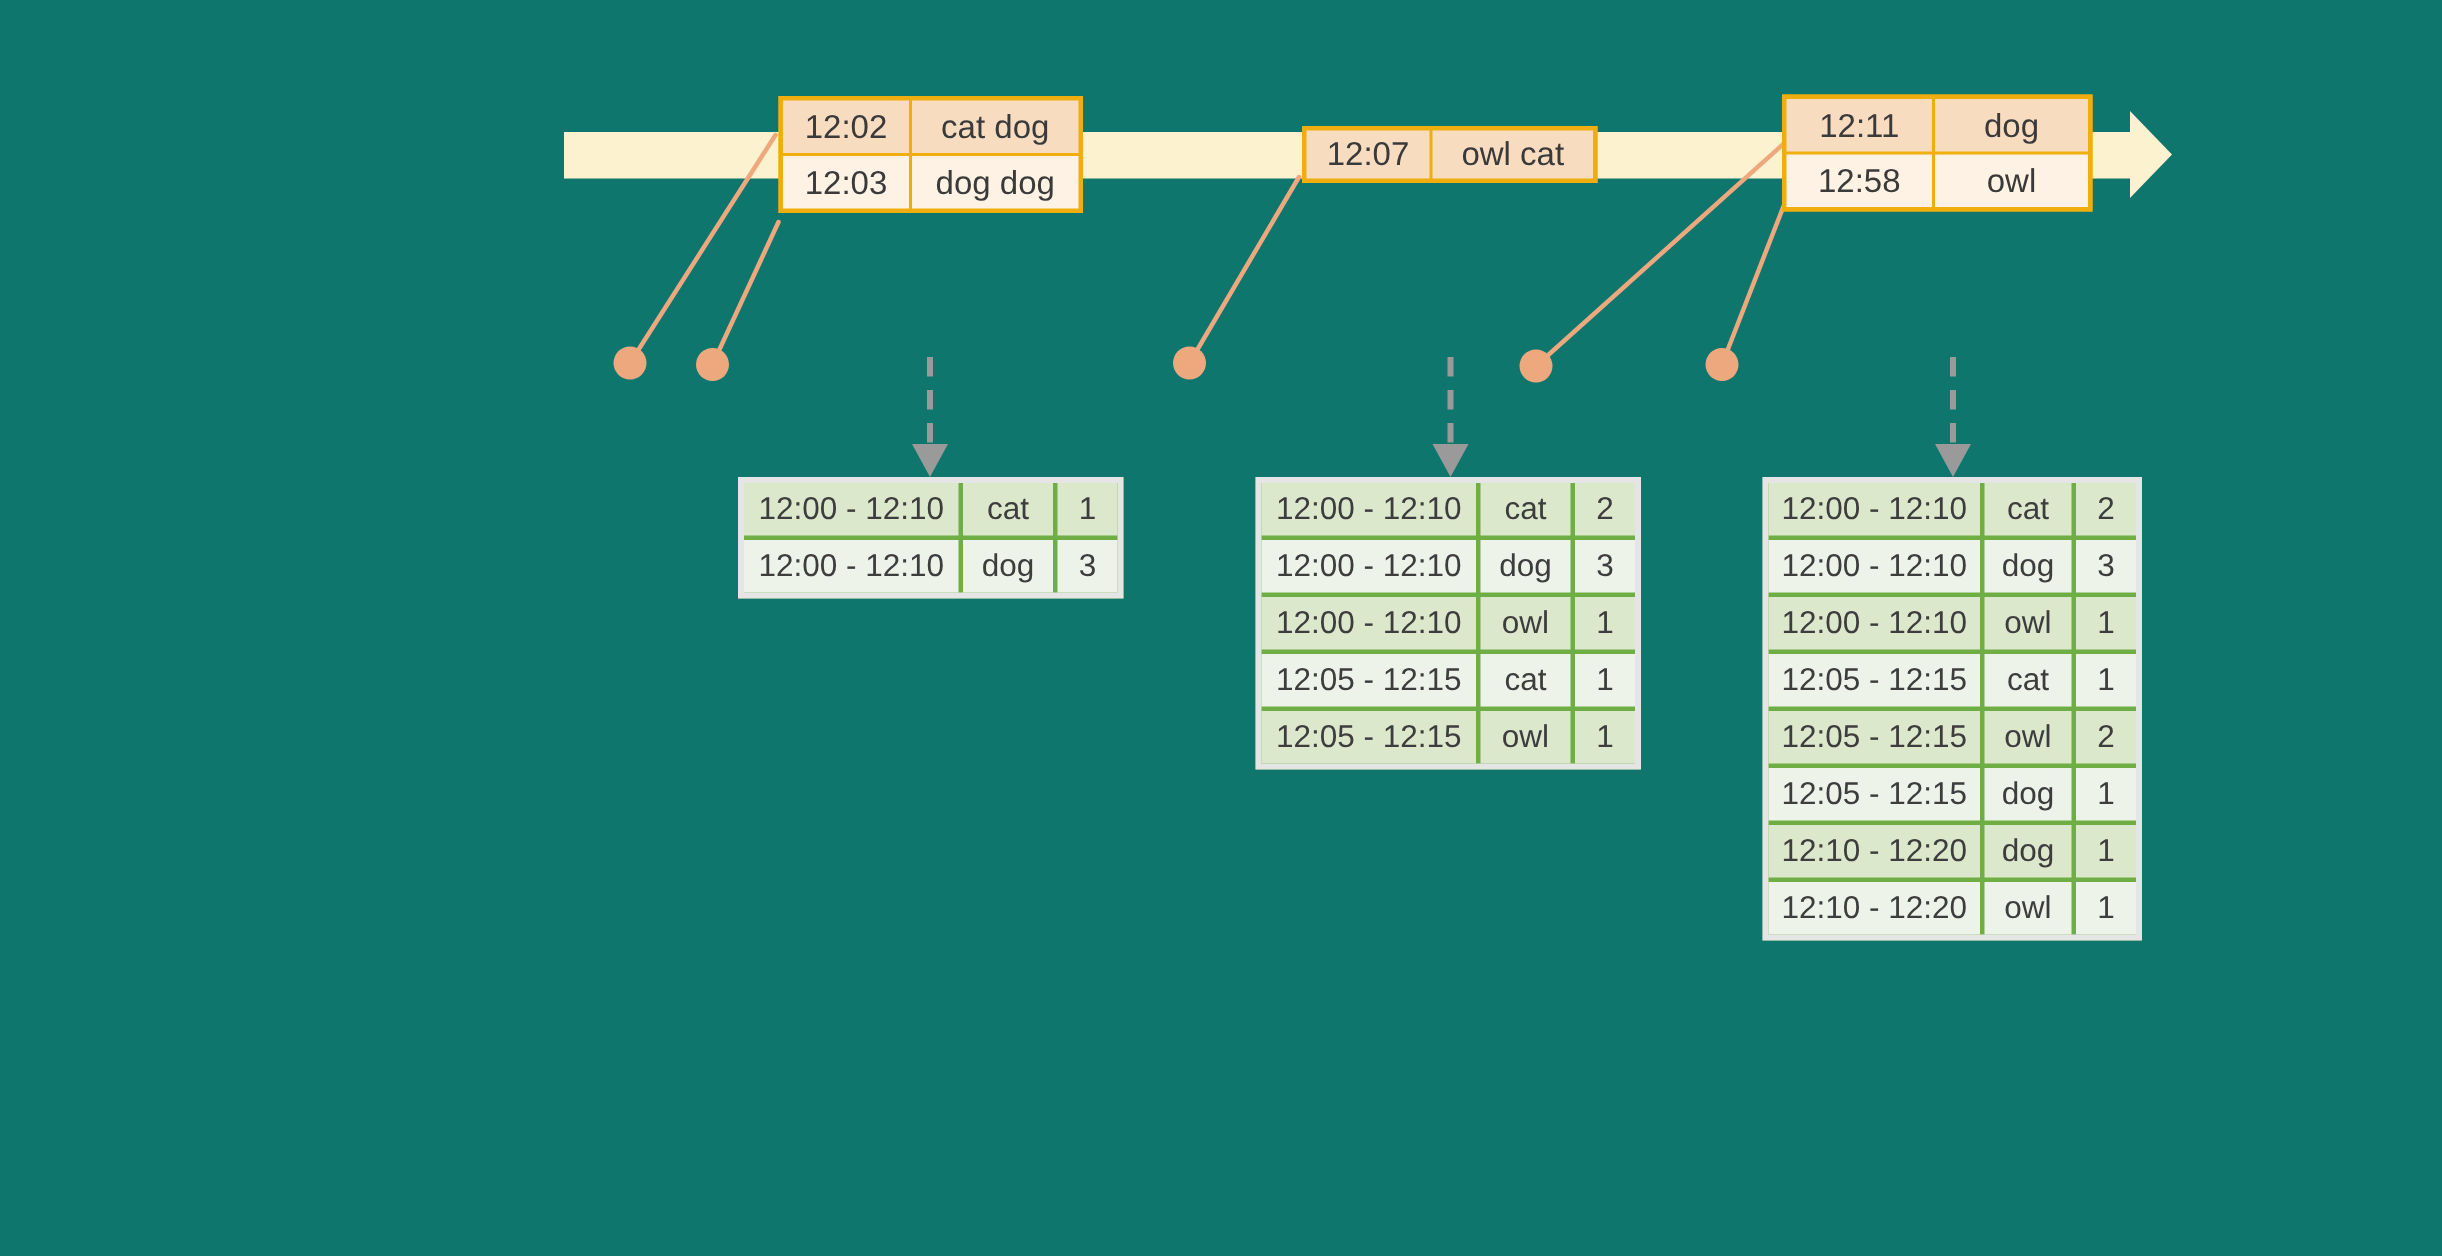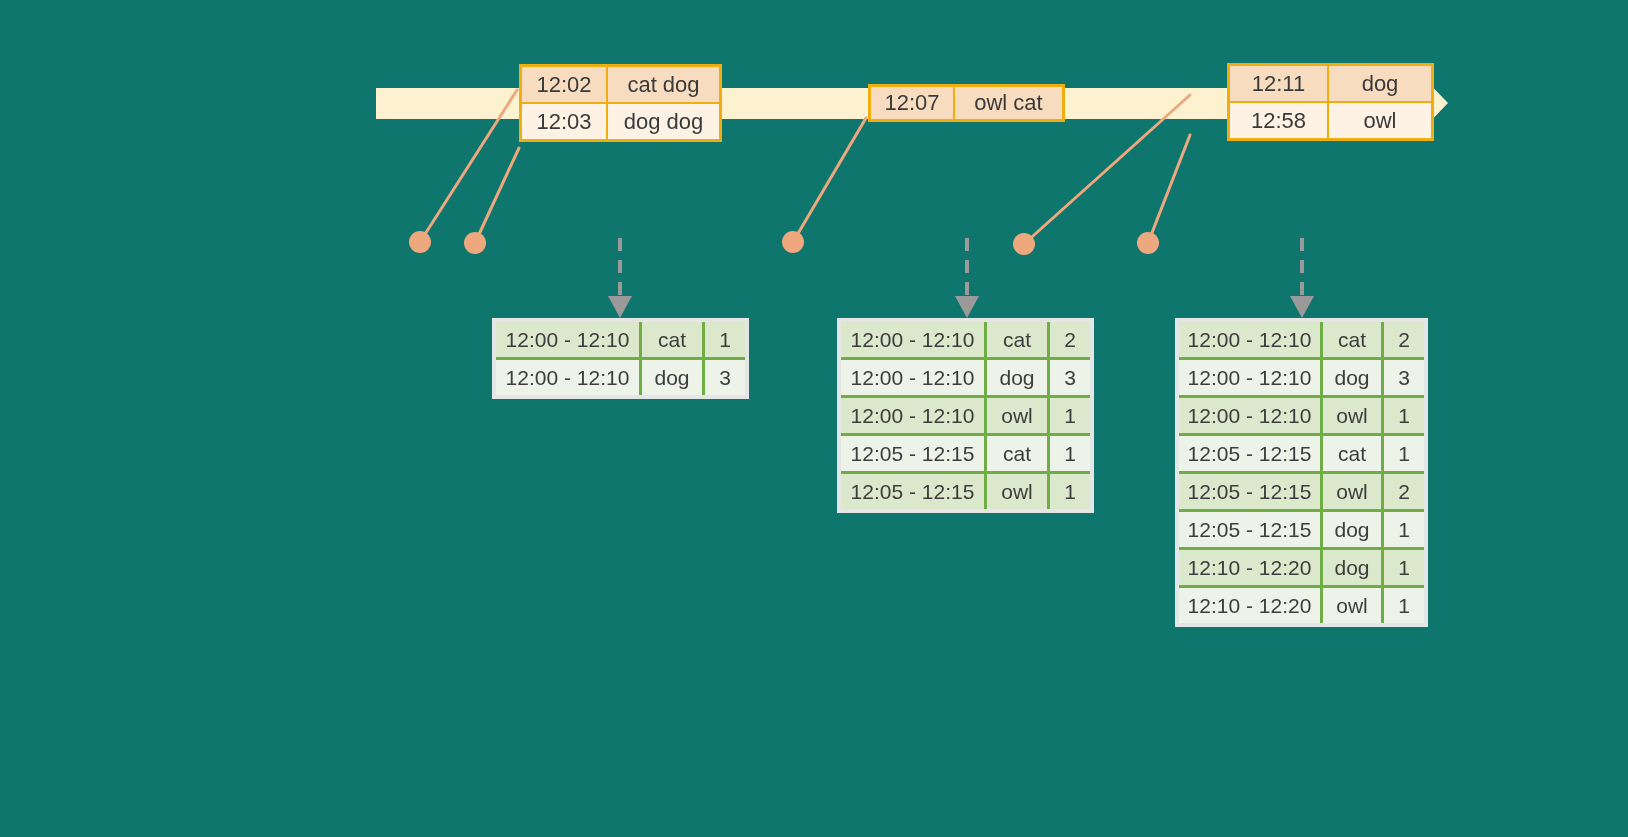--- a/index.html
+++ b/index.html
@@ -17,21 +17,21 @@
   }
   .event-box .cell{
     display:flex;align-items:center;justify-content:center;
     font-size:22px;line-height:1;color:#3a3a3a;
   }
   .event-box .r0{background:#f8dcc0;}
   .event-box .r1{background:#fdf2e3;text-align:right;}
 
   #event-box-1{left:519px;top:64px;grid-template-columns:84px 111px;grid-template-rows:35px 35px;}
   #event-box-2{left:868px;top:84px;grid-template-columns:82px 107px;grid-template-rows:32px;}
-  #event-box-3{left:1227px;top:63px;grid-template-columns:97px 102px;grid-template-rows:35px 35px;}
+  #event-box-3{left:1188px;top:63px;grid-template-columns:97px 102px;grid-template-rows:35px 35px;}
 
   
   .result-table{
     position:absolute;display:grid;gap:3px;
     background:#6fae44;border:4px solid #e5e5e5;
     box-sizing:content-box;z-index:3;
   }
   .result-table .cell{
     display:flex;align-items:center;justify-content:center;
     font-size:21px;line-height:1;color:#3d3d3d;background:#eef3e9;

